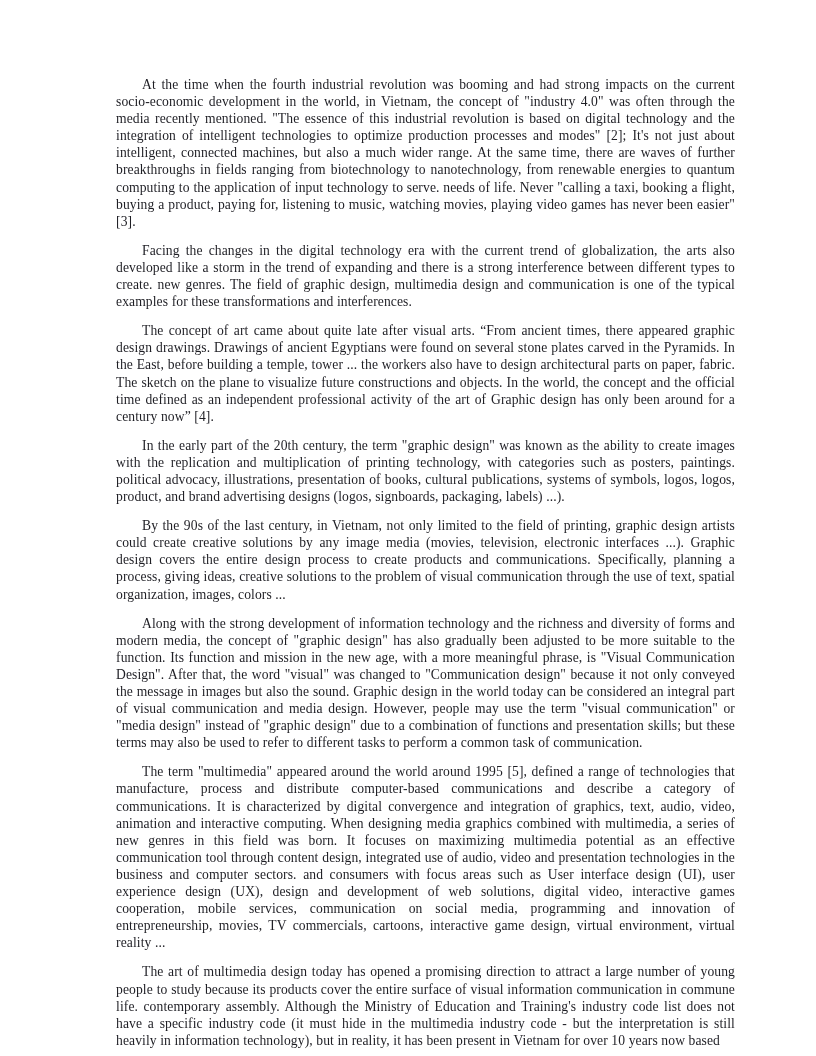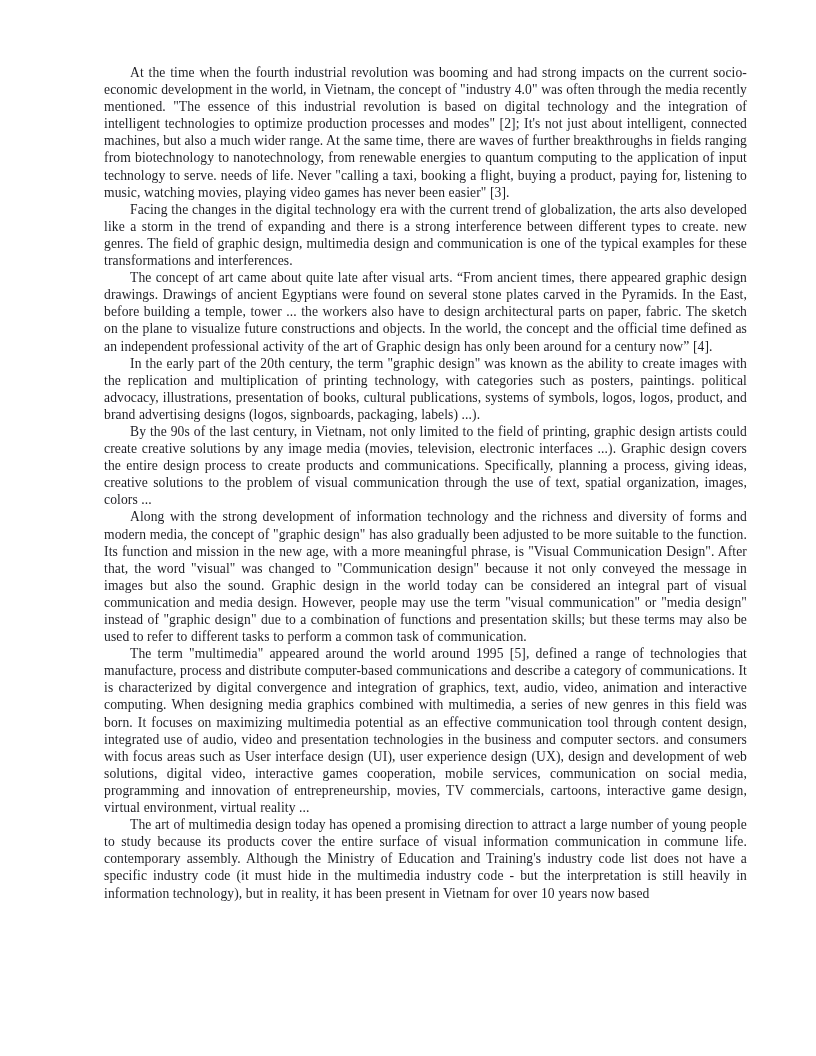--- a/index.html
+++ b/index.html
@@ -20,21 +20,21 @@
     left: 104px;
     top: 64px;
     width: 643px;
     color: #1e1e24;
     font-size: 13.6px;
     line-height: 17.1px;
     text-align: justify;
     letter-spacing: 0.1px;
   }
   .text-block p {
-    margin: 0;
+    margin: 12px;
     padding: 0;
     text-indent: 26px;
   }
 </style>
 </head>
 <body>
 
 <div class="page">
   <div class="text-block">
     <p>At the time when the fourth industrial revolution was booming and had strong impacts on the current socio-economic development in the world, in Vietnam, the concept of "industry 4.0" was often through the media recently mentioned. "The essence of this industrial revolution is based on digital technology and the integration of intelligent technologies to optimize production processes and modes" [2]; It's not just about intelligent, connected machines, but also a much wider range. At the same time, there are waves of further breakthroughs in fields ranging from biotechnology to nanotechnology, from renewable energies to quantum computing to the application of input technology to serve. needs of life. Never "calling a taxi, booking a flight, buying a product, paying for, listening to music, watching movies, playing video games has never been easier" [3].</p>

